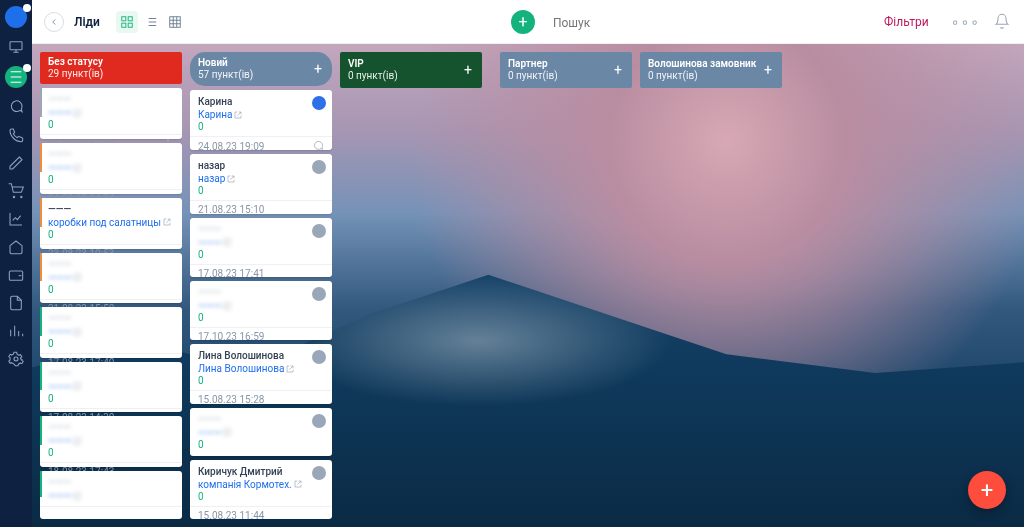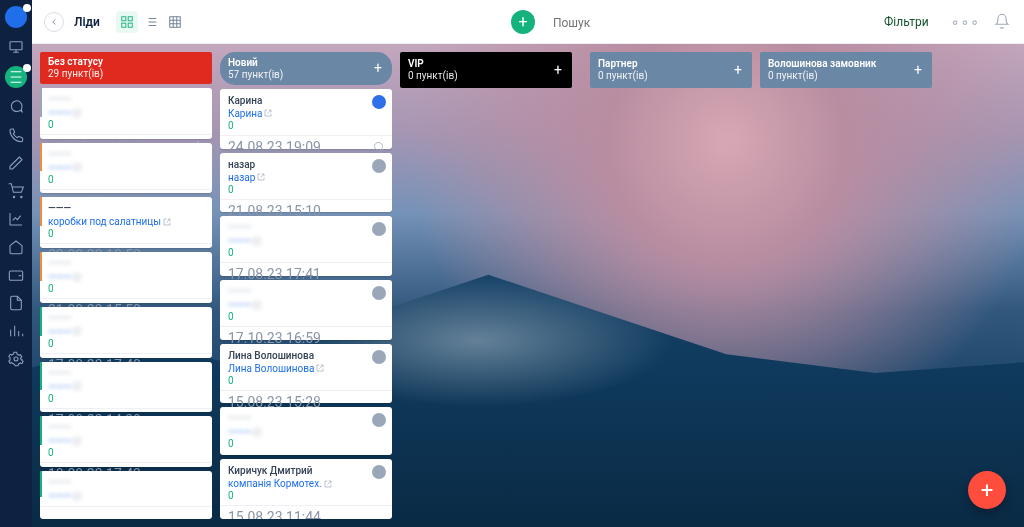--- a/index.html
+++ b/index.html
@@ -23,21 +23,21 @@
   .topbar .back svg{width:10px;height:10px;stroke:#6b7a90;fill:none;stroke-width:2;}
   .topbar .title { font-size:12px; font-weight:600; color:#0e2140; }
   .view-toggle { display:flex; gap:2px; margin-left:6px;}
   .view-toggle .vt { width:22px; height:22px; display:flex; align-items:center; justify-content:center; border-radius:4px; cursor:pointer;}
   .view-toggle .vt.active{ background:#e9f8f1; }
   .view-toggle svg{width:14px;height:14px;stroke:#6b7a90;fill:none;stroke-width:1.6;}
   .view-toggle .vt.active svg{stroke:#14b37d;}
   .add-btn { width:24px; height:24px; border-radius:50%; background:#14b37d; color:#fff; display:flex; align-items:center; justify-content:center; font-size:16px; cursor:pointer;}
   .search { flex:1; margin:0 8px; }
   .search input{ width:100%; border:none; outline:none; font-size:12px; color:#344256; background:transparent;}
-  .filters{ font-size:12px; color:#14532d; cursor:pointer; padding:4px 8px;}
+  .filters{ font-size:12px; color:#be185d; cursor:pointer; padding:4px 8px;}
   .kebab{ color:#9aa7b8; font-size:14px; cursor:pointer; padding:0 4px; letter-spacing:1px;}
   .bell{ width:18px; height:18px; cursor:pointer;}
   .bell svg{width:16px;height:16px;stroke:#9aa7b8;fill:none;stroke-width:1.6;}
 
   
   .subbar{ height:28px; display:flex; align-items:center; justify-content:flex-end; padding:0 10px; background: linear-gradient(#fdfdfd,#f7f8fa);}
   .respons{ font-size:11px; background:#fff; border:1px solid #e2e6ec; border-radius:4px; padding:3px 8px; display:flex; align-items:center; gap:6px; cursor:pointer; color:#344256;}
   .respons svg{width:10px;height:10px;stroke:#6b7a90;fill:none;stroke-width:2;}
 
   
@@ -46,44 +46,44 @@
         radial-gradient(circle at 70% 20%, #d7a8b4 0%, #b98da1 15%, transparent 40%),
         linear-gradient(180deg,#c3a7bd 0%, #a696b3 18%, #7592b7 35%, #32587e 55%, #123a5d 80%, #0b2b45 100%);
       }
   .bg::after{content:"";position:absolute;left:0;right:0;bottom:0;height:55%;
       background:
         radial-gradient(ellipse at 45% 30%, rgba(255,255,255,0.35) 0%, transparent 25%),
         linear-gradient(180deg, #18446a 0%, #0f3a5d 40%, #0a2a44 100%);
       clip-path: polygon(0 40%, 10% 30%, 22% 40%, 34% 20%, 46% 5%, 58% 20%, 70% 35%, 85% 42%, 100% 38%, 100% 100%, 0 100%);
   }
   .board{ position:absolute; inset:0; display:flex; gap:8px; padding:8px; overflow:hidden;}
-  .col{ width:172px; flex-shrink:0; display:flex; flex-direction:column;}
+  .col{ width:142px; flex-shrink:0; display:flex; flex-direction:column;}
   .col .head{ border-radius:2px; padding:6px 8px; color:#fff; font-size:10px; line-height:1.2; position:relative; display:flex; flex-direction:column; justify-content:center; min-height:32px;}
   .col .head .t1{font-weight:600;}
   .col .head .t2{opacity:0.9;}
   .col .head .plus{ position:absolute; right:6px; top:50%; transform:translateY(-50%); width:16px; height:16px; border-radius:3px; display:flex; align-items:center; justify-content:center; font-size:14px; cursor:pointer; color:#fff;}
   .col .cards{ display:flex; flex-direction:column; gap:4px; margin-top:4px; overflow:hidden;}
   .card{ background:#fff; border-radius:3px; padding:6px 8px 4px; font-size:10px; color:#344256; position:relative; min-height:48px; box-shadow:0 1px 2px rgba(0,0,0,0.15);}
   .card .accent{ position:absolute; left:0; top:0; bottom:22px; width:2px;}
   .card .name{ font-weight:500; color:#344256; margin-bottom:2px;}
   .card .name.blur{ filter: blur(2px); color:#aeb8c6;}
   .card .link{ color:#1f6feb; font-size:10px; display:inline-flex; align-items:center; gap:2px; cursor:pointer; margin-bottom:1px;}
   .card .link.blur{ filter: blur(2px);}
   .card .link svg{width:8px;height:8px;stroke:#9aa7b8;fill:none;stroke-width:2;}
   .card .zero{ color:#14b37d; font-size:10px;}
   .card .foot{ border-top:1px solid #eef0f3; margin:4px -8px 0; padding:3px 8px 0; display:flex; align-items:center; justify-content:space-between;}
-  .card .ts{ color:#8a96a8; font-size:14px;}
+  .card .ts{ color:#8a96a8; font-size:10px;}
   .card .dots{ color:#b4bcc8; font-size:12px; cursor:pointer; line-height:1;}
   .card .badge{ position:absolute; right:6px; top:6px; width:14px; height:14px; border-radius:50%;}
   .card .comment-ico{ width:12px;height:12px;}
   .card .comment-ico svg{width:12px;height:12px;stroke:#9aa7b8;fill:none;stroke-width:1.6;}
 
   .c-nostat .head{ background:#e12a1f;}
   .c-new .head{ background:#6b87a6;border-radius:15px;}
-  .c-vip .head{ background:#000000;}
+  .c-vip .head{ background:#14532d;}
   .c-partner .head{ background:#6b87a6;margin-left:10px;}
   .c-regular .head{ background:#6b87a6;}
 
   .accent.a1{ background:#9aa7b8;}
   .accent.a2{ background:#f08c3a;}
   .accent.a3{ background:#14b37d;}
 
   
   .fab{ position:absolute; right:18px; bottom:18px; width:38px; height:38px; border-radius:50%; background:#ff4d3d; color:#fff; display:flex; align-items:center; justify-content:center; font-size:22px; box-shadow:0 4px 10px rgba(0,0,0,0.3); cursor:pointer;}
 </style>

